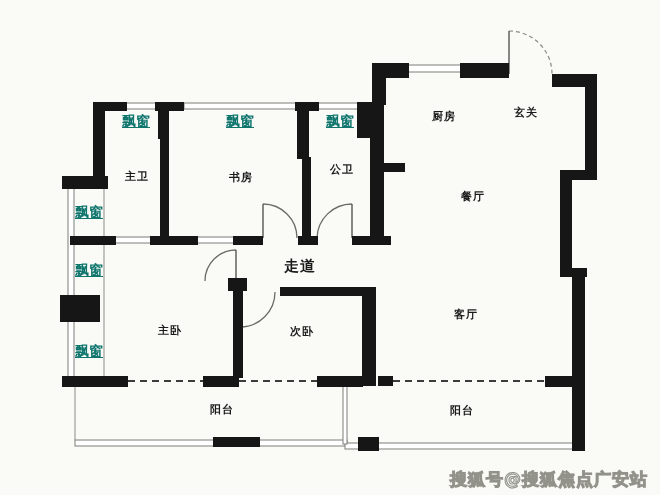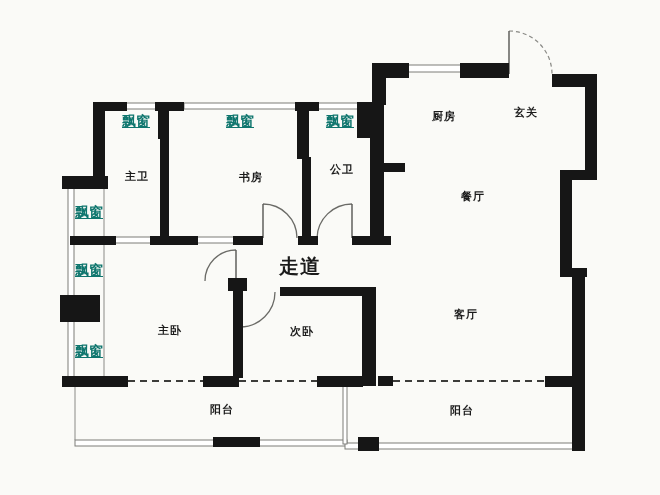--- a/index.html
+++ b/index.html
@@ -90,32 +90,33 @@
     <rect class="w" x="203" y="376" width="36" height="11"></rect>
     <rect class="w" x="317" y="376" width="46" height="11"></rect>
     <rect class="w" x="378" y="376" width="15" height="10"></rect>
     <rect class="w" x="545" y="376" width="31" height="11"></rect>
     <rect class="w" x="213" y="437" width="47" height="10"></rect>
     <rect class="w" x="358" y="437" width="21" height="14"></rect>
     <rect class="w" x="60" y="295" width="40" height="27"></rect>
   </svg>
 
   <span class="lbl" style="left:137px;top:176px">主卫</span>
-  <span class="lbl" style="left:251px;top:177px">书房</span>
+  <span class="lbl" style="left:241px;top:177px">书房</span>
   <span class="lbl" style="left:342px;top:169px">公卫</span>
   <span class="lbl" style="left:444px;top:116px">厨房</span>
   <span class="lbl" style="left:526px;top:112px">玄关</span>
   <span class="lbl" style="left:473px;top:196px">餐厅</span>
-  <span class="lbl" style="left:300px;top:266px;font-size:20px">走道</span>
+  <span class="lbl" style="left:300px;top:266px;font-size:15px">走道</span>
   <span class="lbl" style="left:170px;top:330px">主卧</span>
   <span class="lbl" style="left:302px;top:331px">次卧</span>
   <span class="lbl" style="left:466px;top:314px">客厅</span>
   <span class="lbl" style="left:222px;top:409px">阳台</span>
   <span class="lbl" style="left:462px;top:410px">阳台</span>
 
   <span class="baylbl" style="left:136px;top:122px">飘窗</span>
   <span class="baylbl" style="left:240px;top:122px">飘窗</span>
   <span class="baylbl" style="left:340px;top:122px">飘窗</span>
   <span class="baylbl" style="left:89px;top:213px">飘窗</span>
   <span class="baylbl" style="left:89px;top:271px">飘窗</span>
   <span class="baylbl" style="left:89px;top:352px">飘窗</span>
 
+  <span class="watermark">搜狐号@搜狐焦点广安站</span>
 </div>
 
 </body></html>

